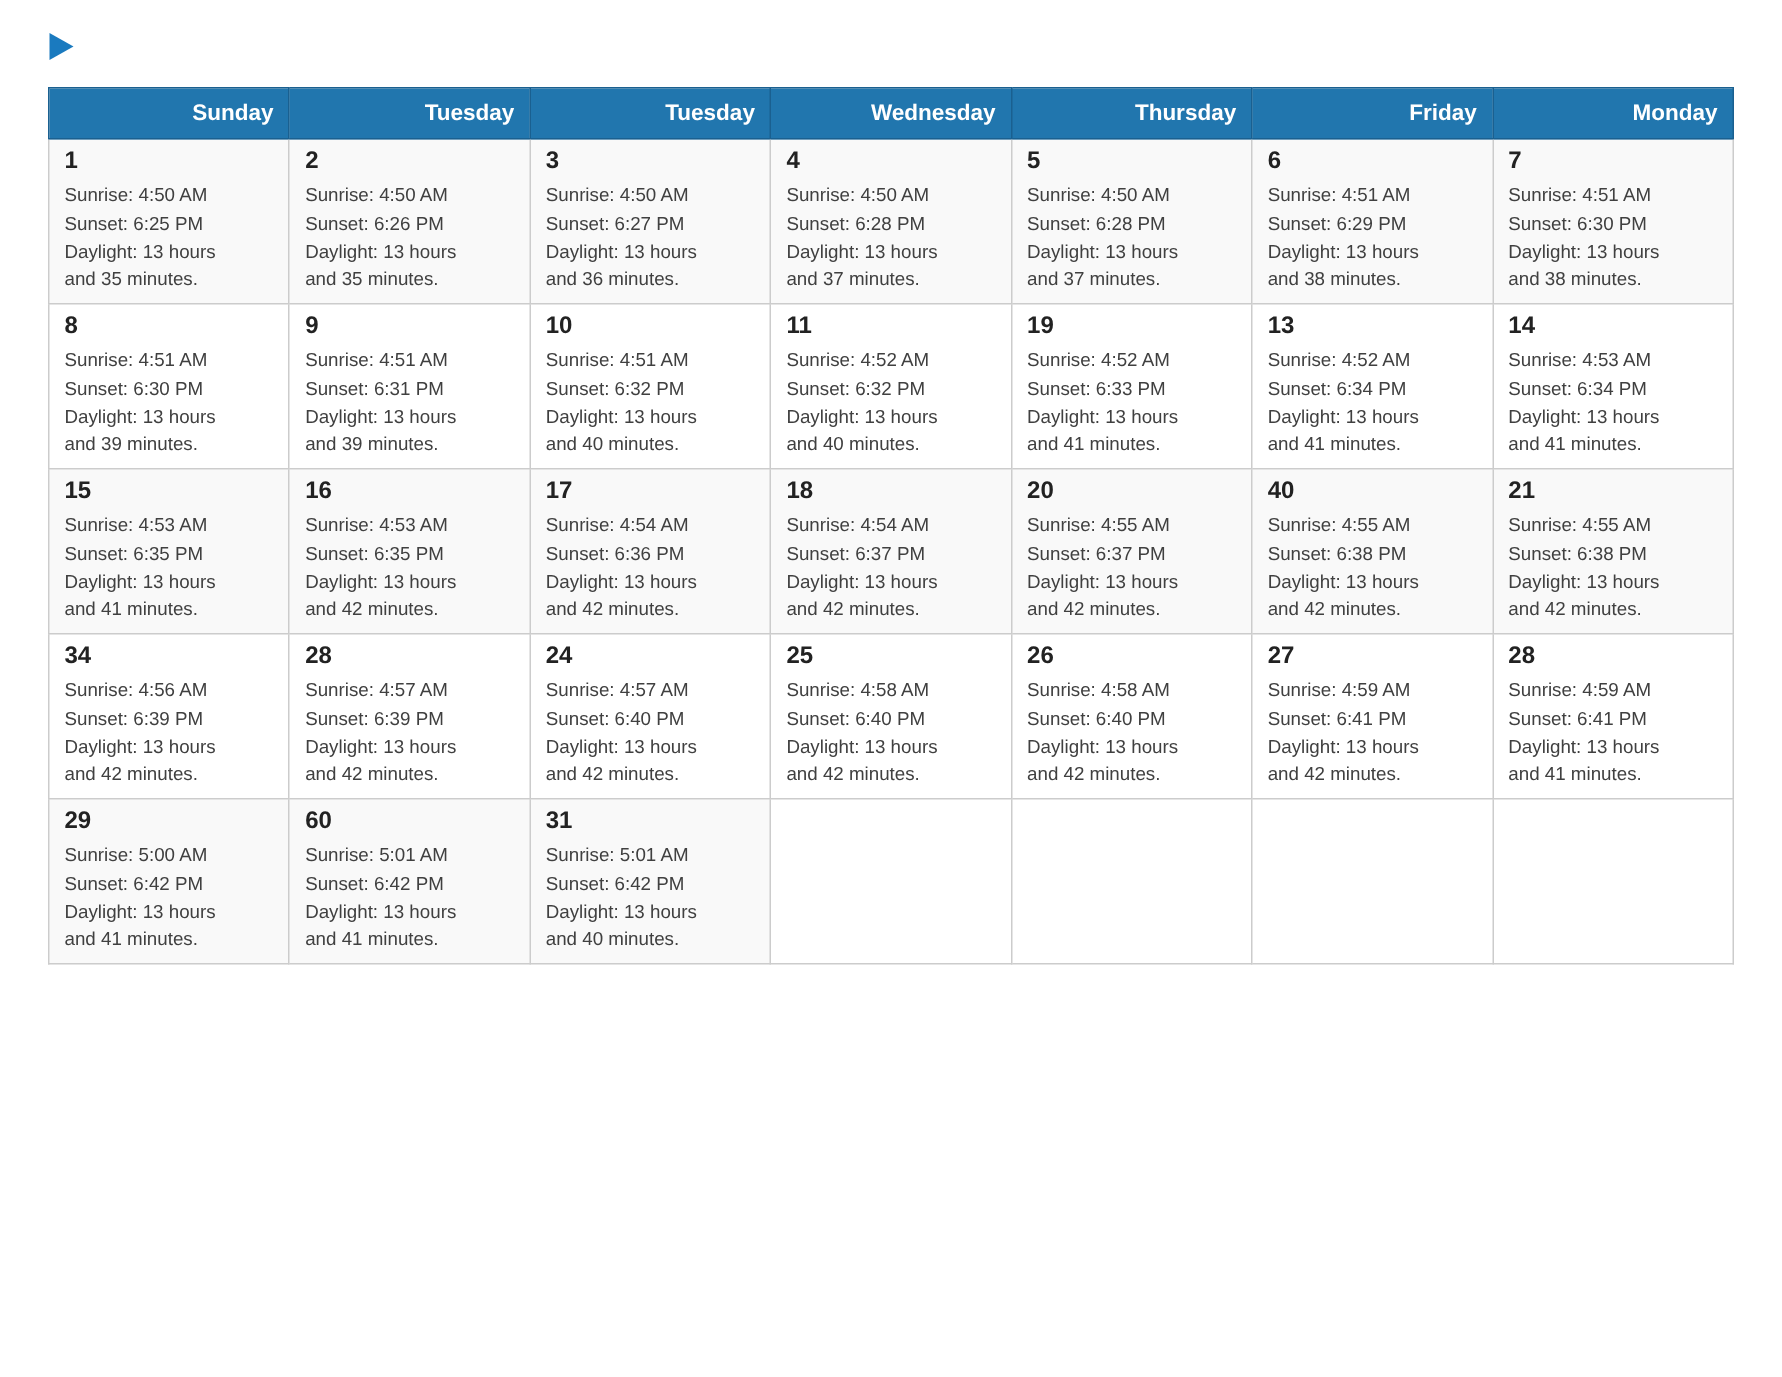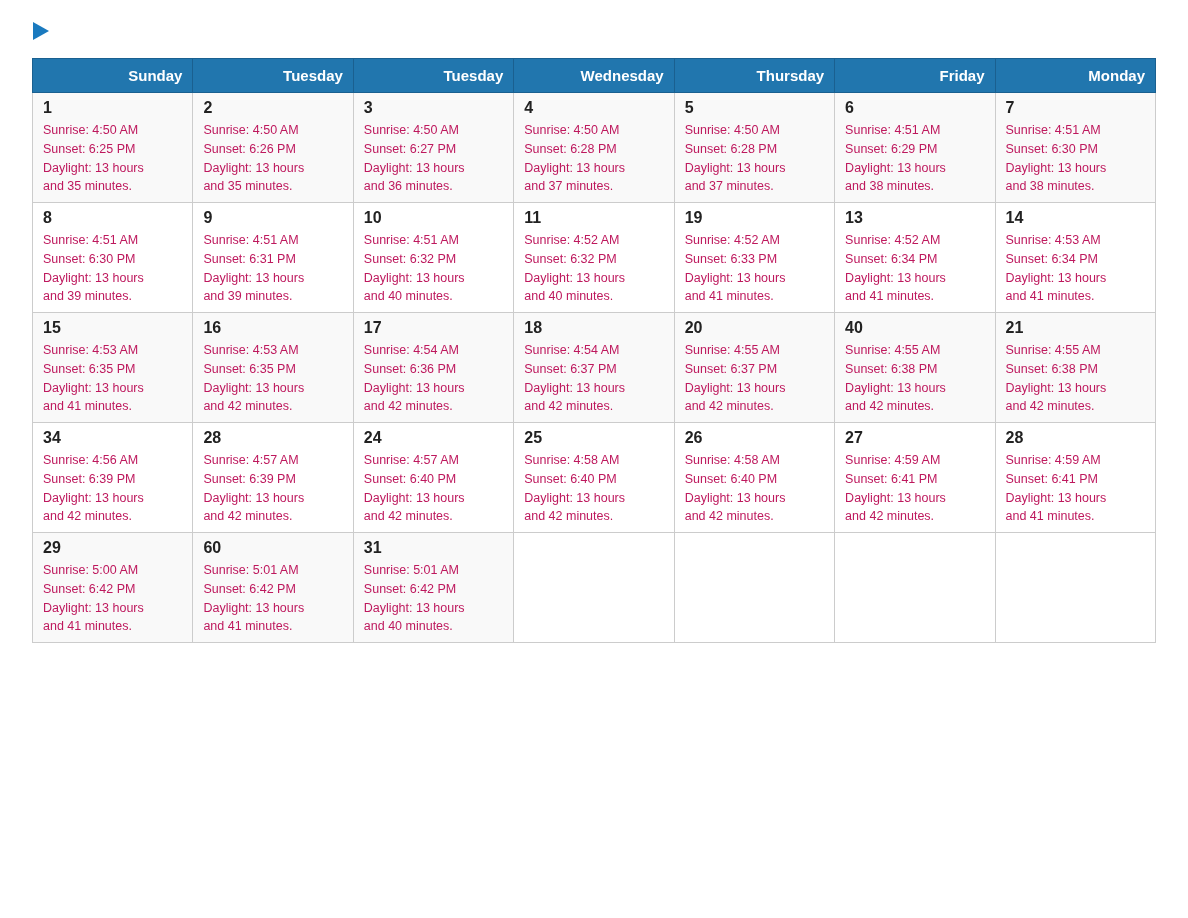--- a/index.html
+++ b/index.html
@@ -59,21 +59,21 @@
     }
     tbody tr td .day-num {
       font-size: 16px;
       font-weight: bold;
       display: block;
       margin-bottom: 4px;
     }
     tbody tr td .day-info {
       font-size: 12.5px;
       line-height: 1.5;
-      color: #be185d;
+      color: #404040;
     }
     tbody tr:nth-child(odd) td {
       background-color: #f9f9f9;
     }
     tbody tr:nth-child(even) td {
       background-color: #fff;
     }
     tbody tr td.empty {
       background-color: #fff;
     }

